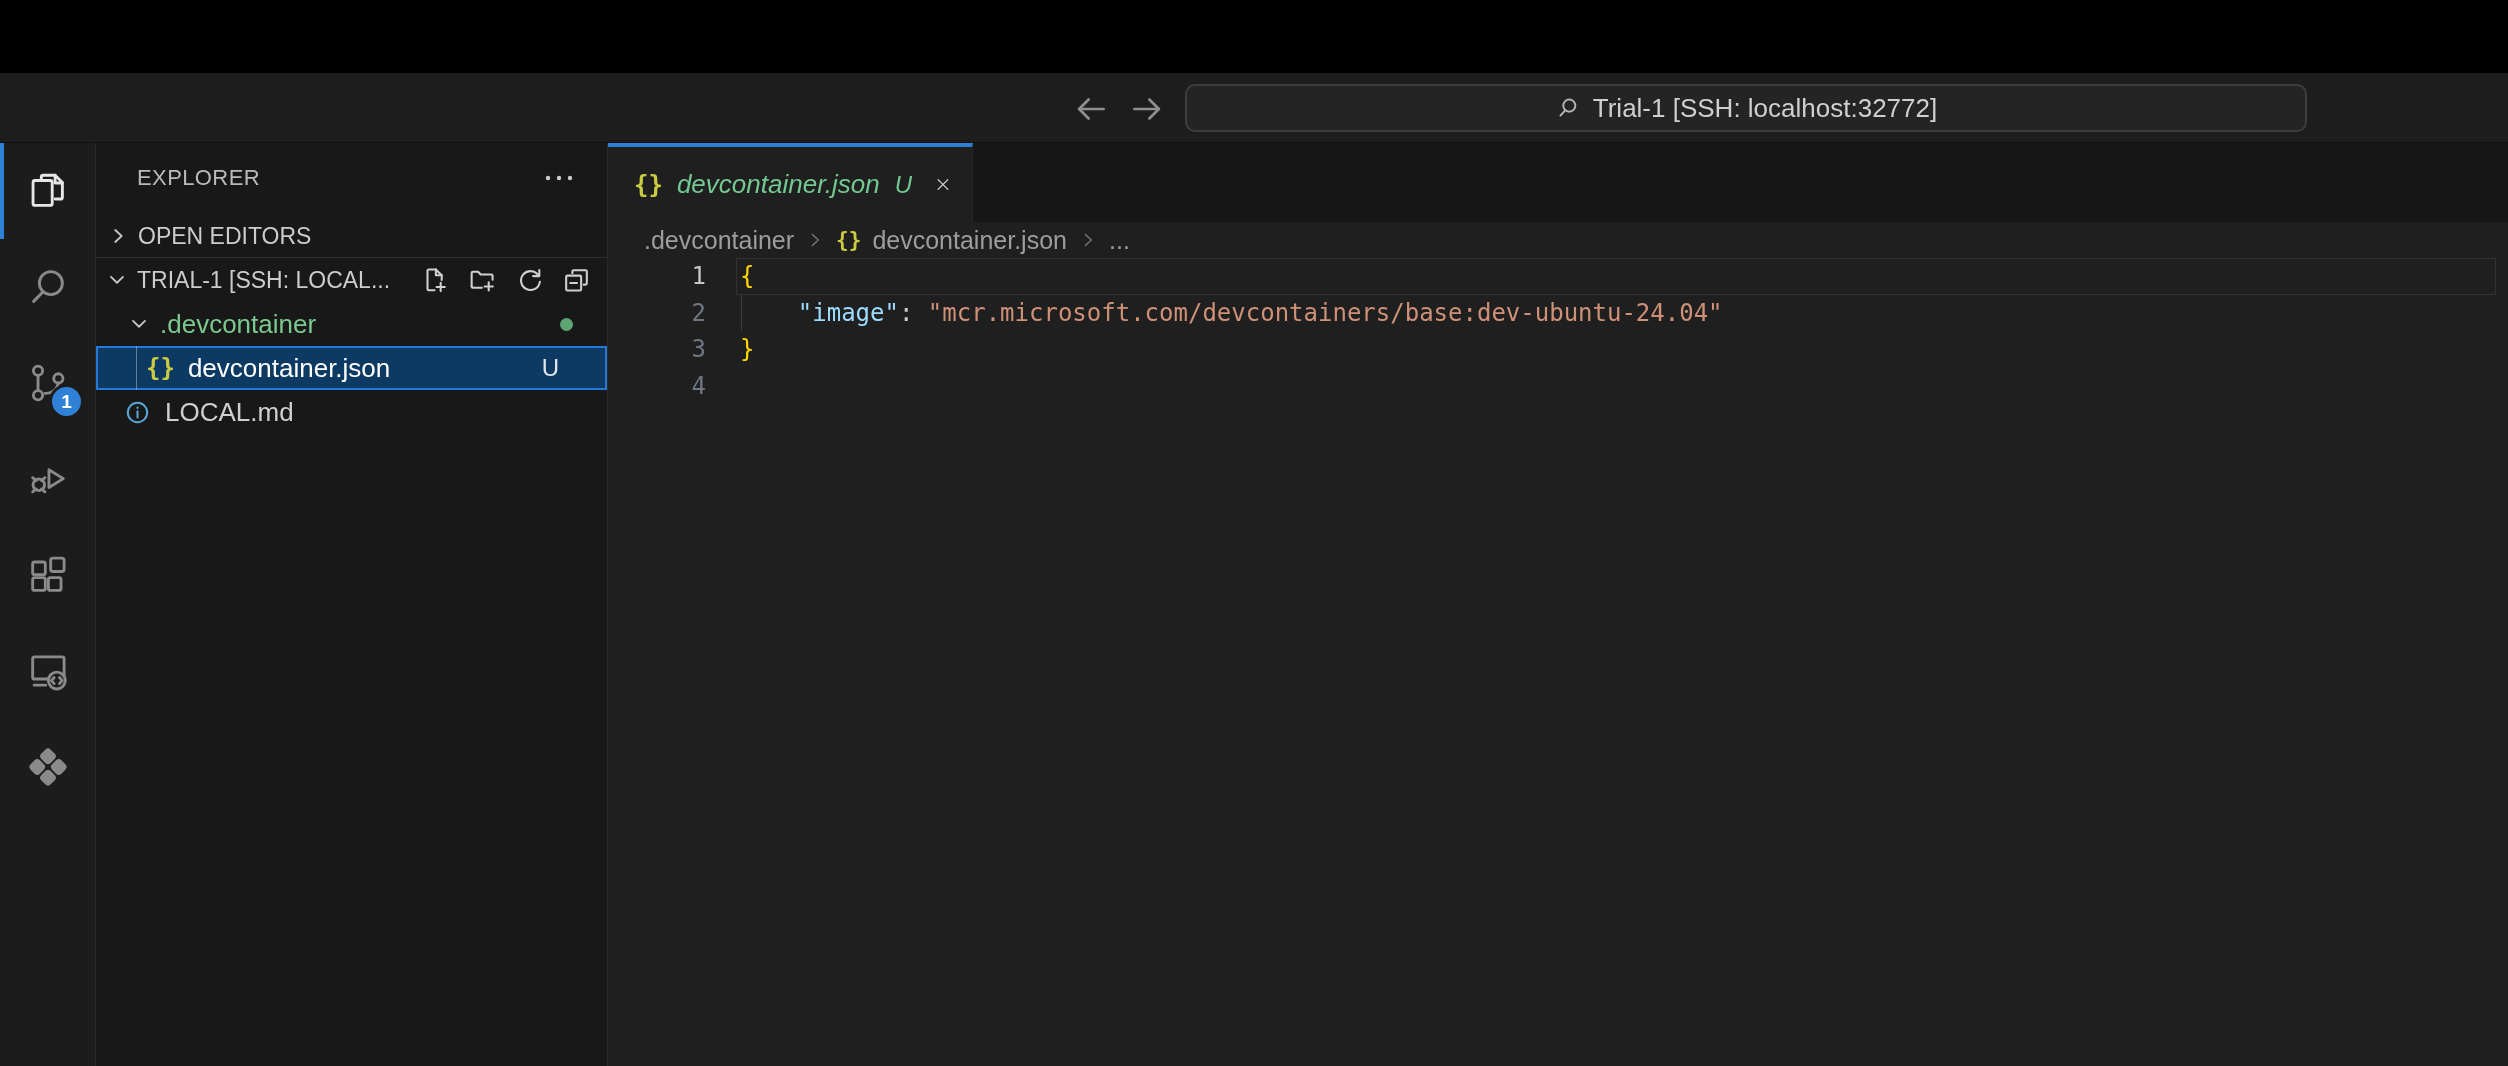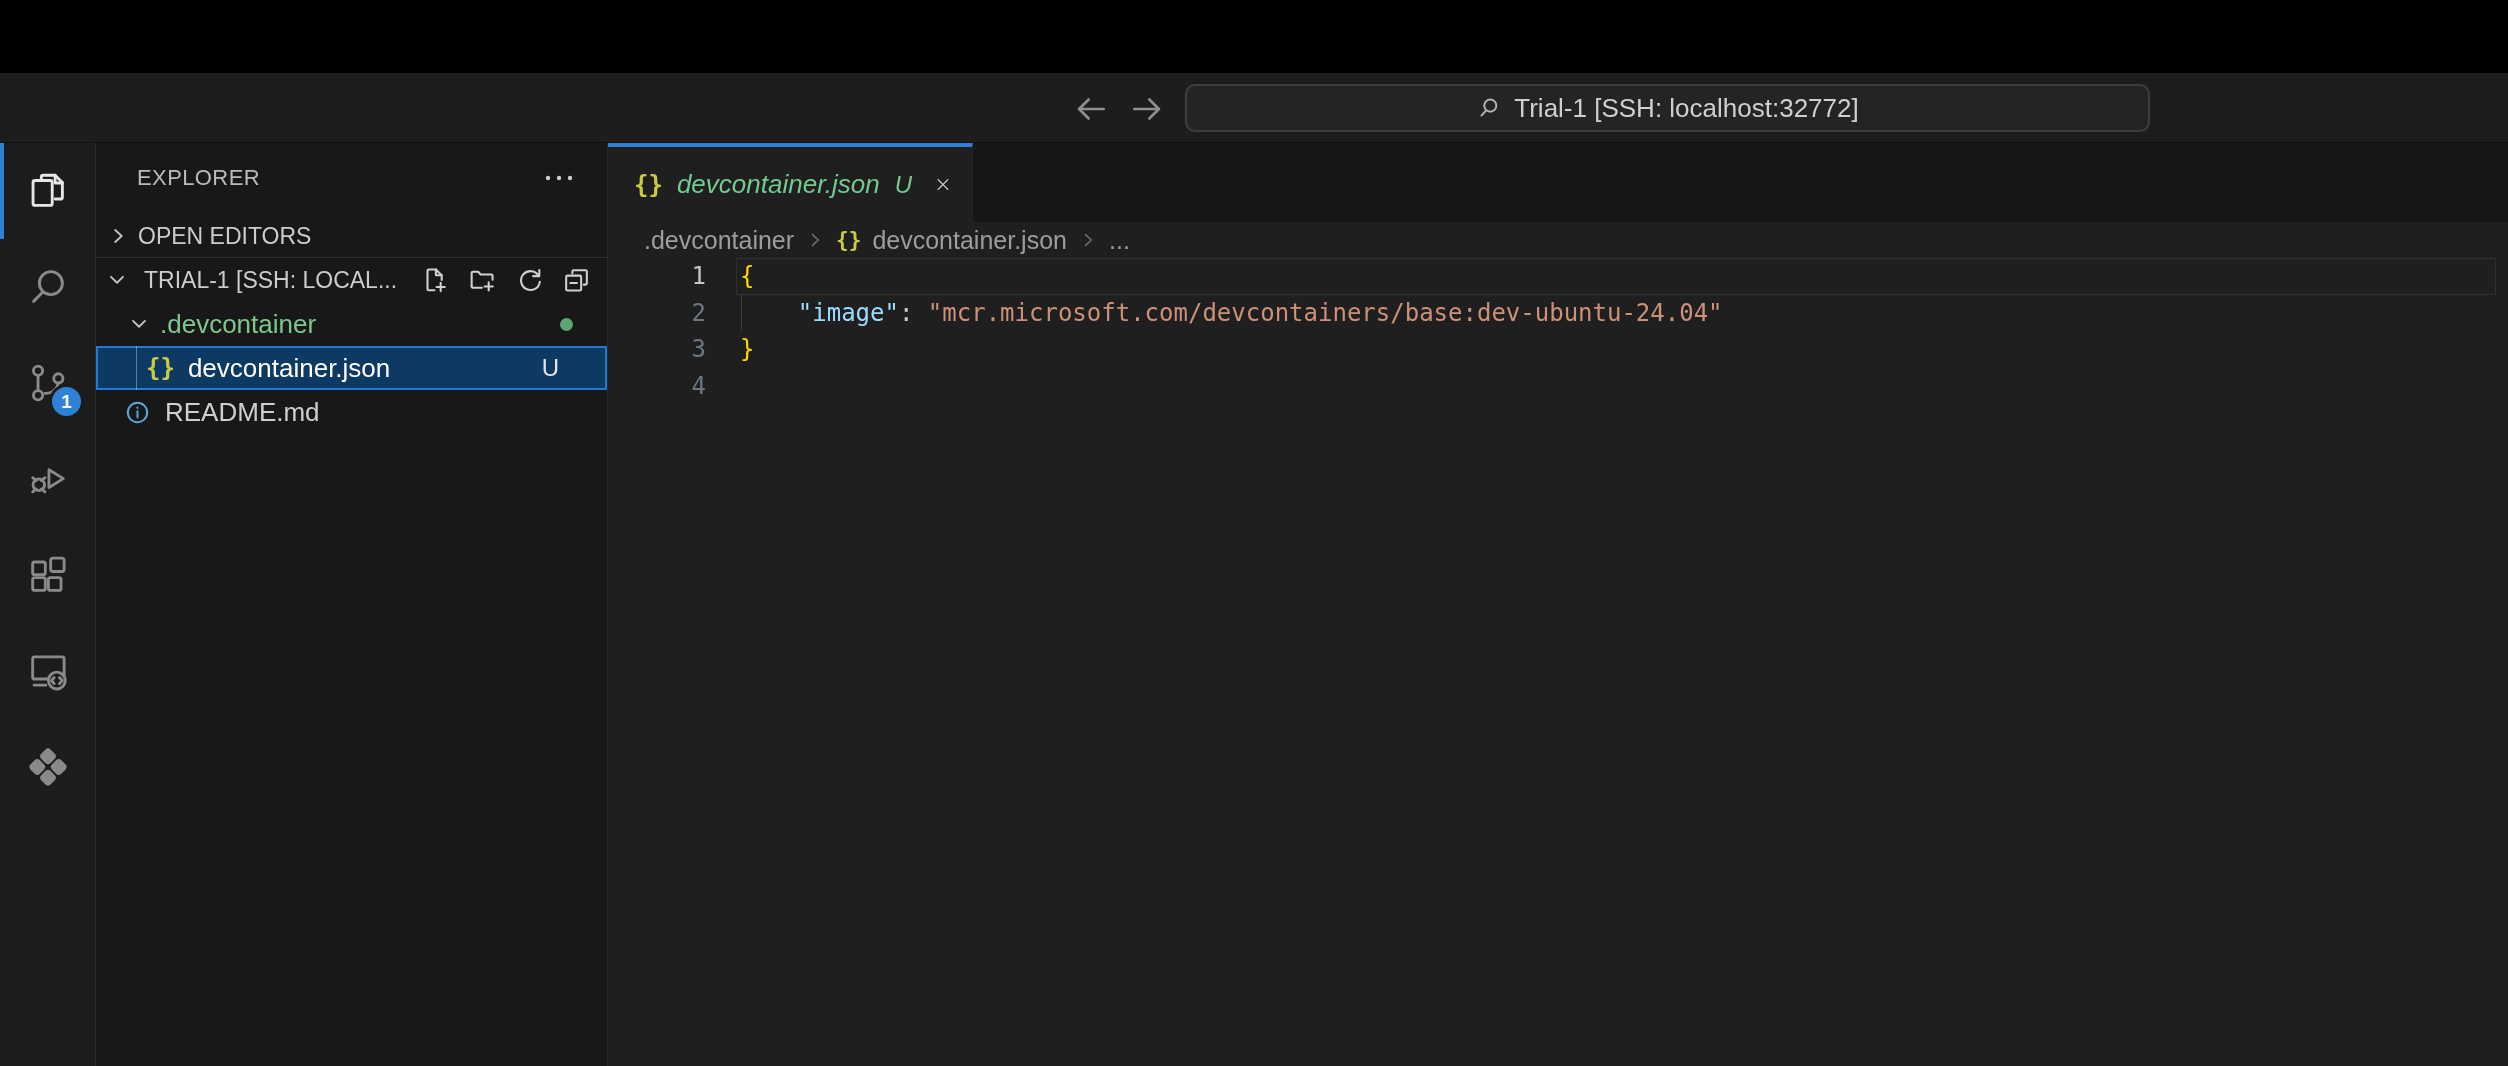--- a/index.html
+++ b/index.html
@@ -11,21 +11,21 @@
   }
   svg { display:block; }
 
   
   .top-black { position:absolute; left:0; top:0; width:2508px; height:73px; background:#000; }
   .titlebar { position:absolute; left:0; top:73px; width:2508px; height:70px; background:#1d1d1d; border-bottom:1px solid #101010; }
   .nav-arrow { position:absolute; top:17px; width:38px; height:38px; color:#8f8f8f; }
   .nav-back { left:1072px; }
   .nav-fwd  { left:1128px; }
   .command-center {
-    position:absolute; left:1185px; top:11px; width:965px; height:48px;
+    position:absolute; left:1185px; top:11px; width:1122px; height:48px;
     background:#242424; border:2px solid #3e3e3e; border-radius:10px;
     display:flex; align-items:center; justify-content:center; gap:12px;
     color:#cfcfcf; font-size:26px;
   }
   .command-center .cc-icon { width:26px; height:26px; color:#b5b5b5; }
 
   
   .main { position:absolute; left:0; top:143px; width:2508px; height:923px; display:flex; }
 
   
@@ -42,21 +42,21 @@
 
   
   .sidebar { position:relative; width:512px; height:100%; background:#181818; border-right:1px solid #2a2a2a; color:#cccccc; }
   .sb-title { position:absolute; left:41px; top:22px; font-size:22px; letter-spacing:.4px; color:#bababa; }
   .sb-more { position:absolute; right:32px; top:22px; width:32px; height:26px; color:#cccccc; cursor:pointer; }
   .sb-row { position:absolute; left:0; width:100%; height:44px; display:flex; align-items:center; cursor:pointer; }
   .sb-chevron { width:22px; height:22px; color:#c5c5c5; flex:none; }
   .sb-section-label { font-size:23px; font-weight:400; color:#cccccc; white-space:nowrap; }
   .row-open-editors { top:71px; padding-left:11px; gap:9px; }
   .section-divider { position:absolute; left:0; top:114px; width:100%; height:1px; background:#2e2e2e; }
-  .row-workspace { top:115px; padding-left:10px; gap:16px;align-items:center; }
+  .row-workspace { top:115px; padding-left:10px; gap:9px;align-items:center; }
   .ws-actions { position:absolute; right:15px; top:0; height:44px; display:flex; align-items:center; gap:16px; color:#d0d0d0; }
   .ws-actions svg { width:31px; height:31px; }
 
   .tree-row { position:absolute; left:0; width:100%; height:44px; display:flex; align-items:center; font-size:26px; cursor:pointer; }
   .row-folder { top:159px; padding-left:32px; gap:10px; color:#7cc98f; }
   .git-dot { position:absolute; left:464px; top:16px; width:13px; height:13px; border-radius:50%; background:#5da573; }
   .row-selected { top:203px; background:#0d3a62; border:2px solid #2379d5; color:#ffffff; padding-left:48px; gap:13px; }
   .tree-guide { position:absolute; left:40px; top:203px; width:1px; height:44px; background:rgba(210,210,210,.45); z-index:2; }
   .json-glyph { font-family:"DejaVu Sans Mono", monospace; font-weight:700; color:#cbcb41; font-size:24px; }
   .badge-u { position:absolute; right:46px; font-size:24px; color:#e2e6ea; }
@@ -244,21 +244,21 @@
         <span>devcontainer.json</span>
         <span class="badge-u">U</span>
       </div>
 
       <div class="tree-row row-readme">
         <svg class="info-icon" viewBox="0 0 24 24" fill="none" stroke="currentColor" stroke-width="1.8" stroke-linecap="round">
           <circle cx="12" cy="12" r="8.6"></circle>
             <path d="M12 7.6v.3"></path>
             <path d="M12 11v5.4"></path>
         </svg>
-        <span>README.md</span>
+        <span>LOCAL.md</span>
       </div>
     </aside>
 
     <section class="editor">
       <div class="tabbar">
         <div class="tab">
           <span class="json-glyph">{}</span>
           <span class="tab-label">devcontainer.json</span>
           <span class="tab-badge">U</span>
           <svg class="tab-close" viewBox="0 0 24 24" fill="none" stroke="currentColor" stroke-width="1.7" stroke-linecap="round">

